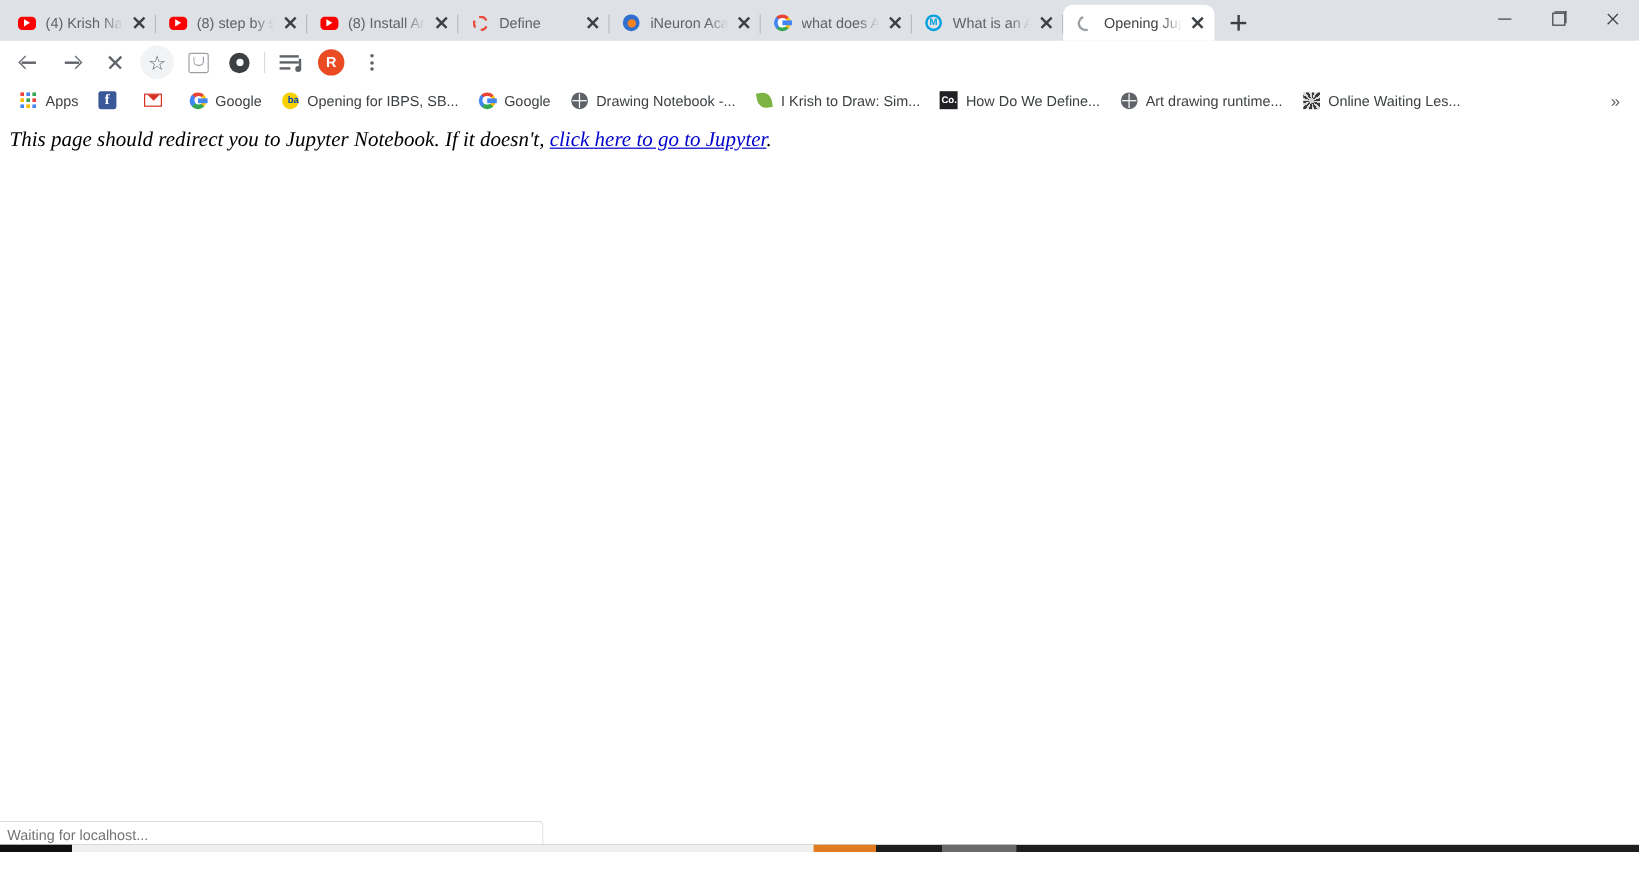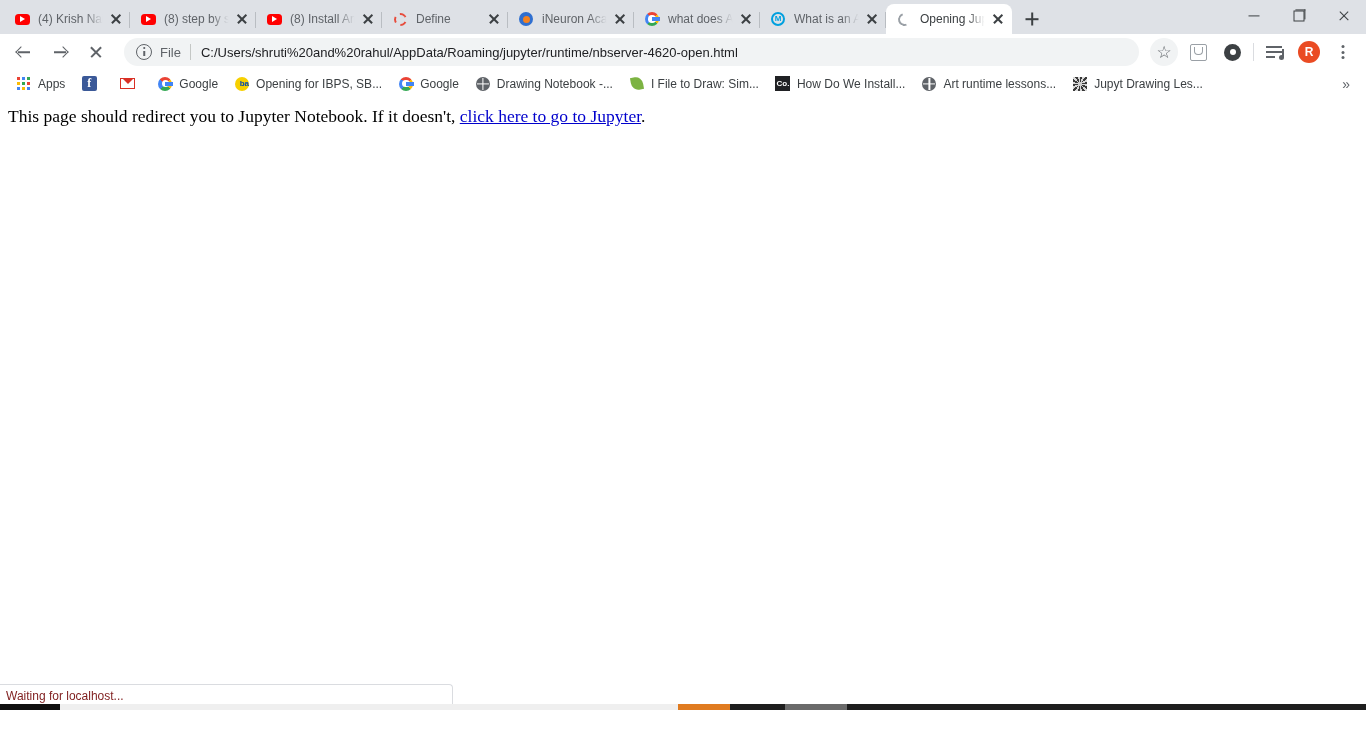--- a/index.html
+++ b/index.html
@@ -446,40 +446,41 @@
     height: 612px;
     background: #ffffff;
     overflow: hidden;
   }
   .page-text {
     font-family: "Liberation Serif", serif;
     font-size: 17.5px;
     color: #000000;
     padding: 8px 0 0 8px;
     line-height: 1.25;
+    font-style: italic;
   }
   .page-link {
     color: #0000cc;
     text-decoration: underline;
   }
 
   
   .statusbar {
     position: absolute;
     left: 0; bottom: 4px;
     width: 453px; height: 22px;
     background: #ffffff;
     border: 1px solid #dadce0;
     border-left: none; border-bottom: none;
     border-radius: 0 4px 0 0;
     display: flex; align-items: center;
     padding-left: 6px;
     box-sizing: border-box;
     font-size: 12px;
-    color: #7f1d1d;
+    color: #737373;
     z-index: 5;
   }
 
   
   .taskbar {
     position: absolute;
     left: 0; bottom: 0;
     width: 1366px; height: 6px;
     background: #1e1e1e;
     z-index: 8;
@@ -592,26 +593,20 @@
         <i></i>
       </div>
   </div>
 </div>
 
 <div class="toolbar">
   <div class="navbtn arrow-l"></div>
   <div class="navbtn arrow-r"></div>
   <div class="navbtn stopbtn"></div>
 
-  <div class="omnibox">
-    <span class="info-icon"></span>
-    <span class="scheme-label">File</span>
-    <span class="omni-div"></span>
-    <span class="omni-url" title="C:/Users/shruti%20and%20rahul/AppData/Roaming/jupyter/runtime/nbserver-4620-open.html">C:/Users/shruti%20and%20rahul/AppData/Roaming/jupyter/runtime/nbserver-4620-open.html</span>
-  </div>
 
   <div class="toolicon">
       <span class="star">☆</span>
     </div>
   <div class="toolicon">
       <span class="ext-box"></span>
     </div>
   <div class="toolicon">
       <span class="ext-ring"></span>
     </div>
@@ -694,42 +689,42 @@
     <span class="bm-ico">
         <span class="globe"></span>
       </span>
     <span>Drawing Notebook -...</span>
   </div>
 
   <div class="bm">
     <span class="bm-ico">
         <span class="leaf"></span>
       </span>
-    <span>I File to Draw: Sim...</span>
+    <span>I Krish to Draw: Sim...</span>
   </div>
 
   <div class="bm">
     <span class="bm-ico">
         <span class="cosq">Co.</span>
       </span>
-    <span>How Do We Install...</span>
+    <span>How Do We Define...</span>
   </div>
 
   <div class="bm">
     <span class="bm-ico">
         <span class="globe"></span>
       </span>
-    <span>Art runtime lessons...</span>
+    <span>Art drawing runtime...</span>
   </div>
 
   <div class="bm">
     <span class="bm-ico">
         <span class="pixel"></span>
       </span>
-    <span>Jupyt Drawing Les...</span>
+    <span>Online Waiting Les...</span>
   </div>
 
   <div class="bm-more">»</div>
 </div>
 
 <div class="page">
   <div class="page-text"><span>This page should redirect you to Jupyter Notebook. If it doesn't, </span><a class="page-link" href="#">click here to go to Jupyter</a><span>.</span></div>
 
   <div class="statusbar">
     <span>Waiting for localhost...</span>

